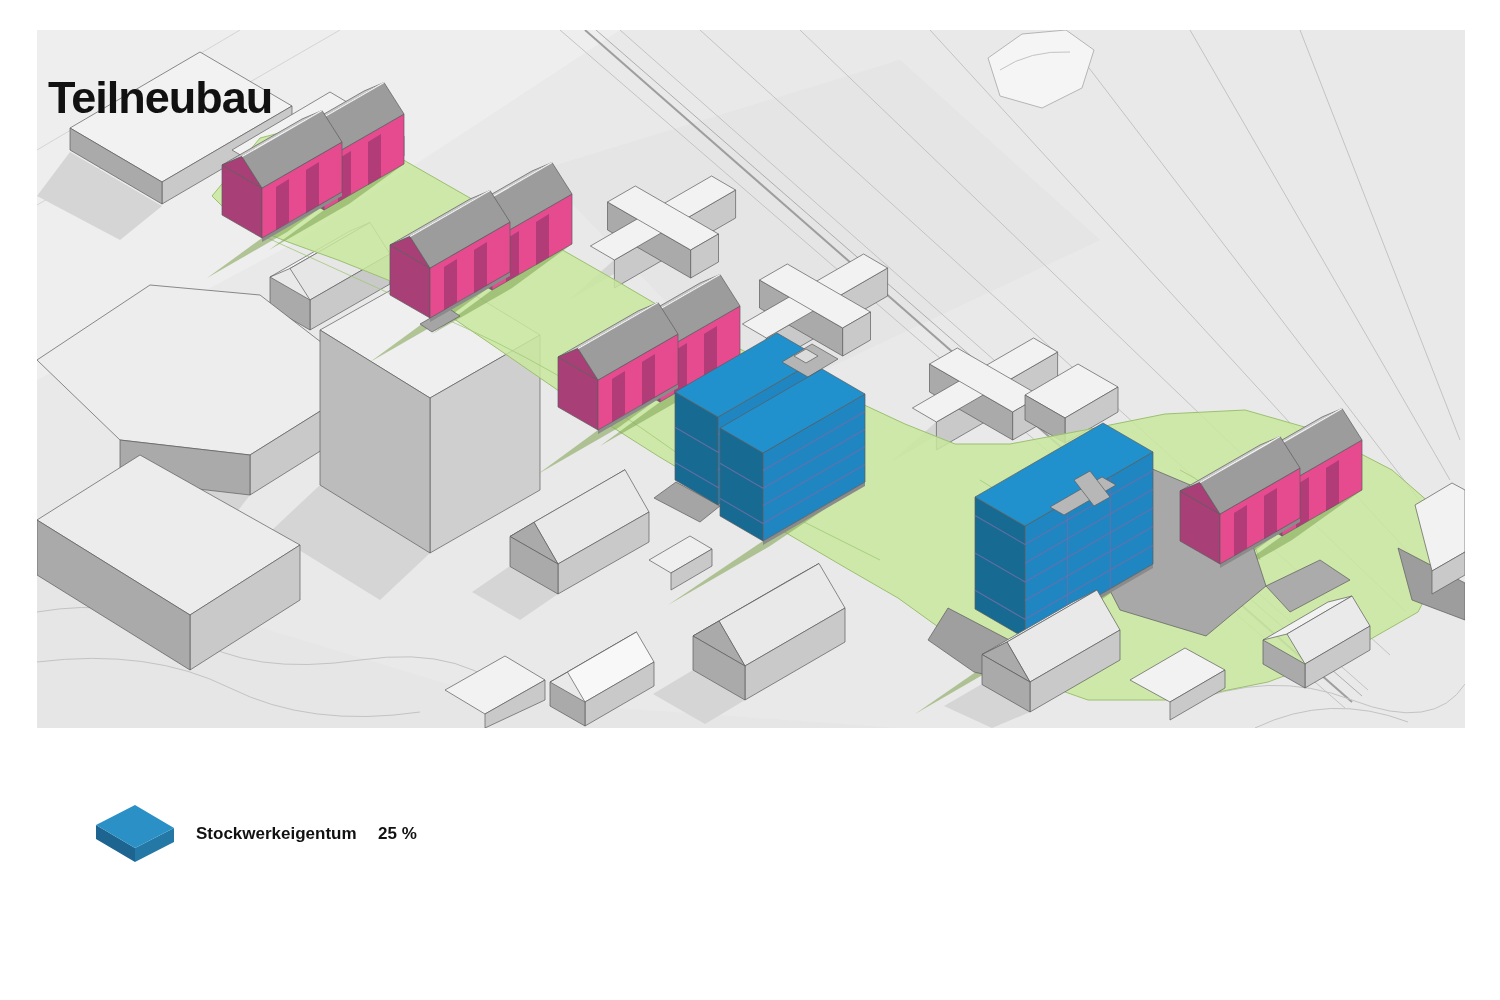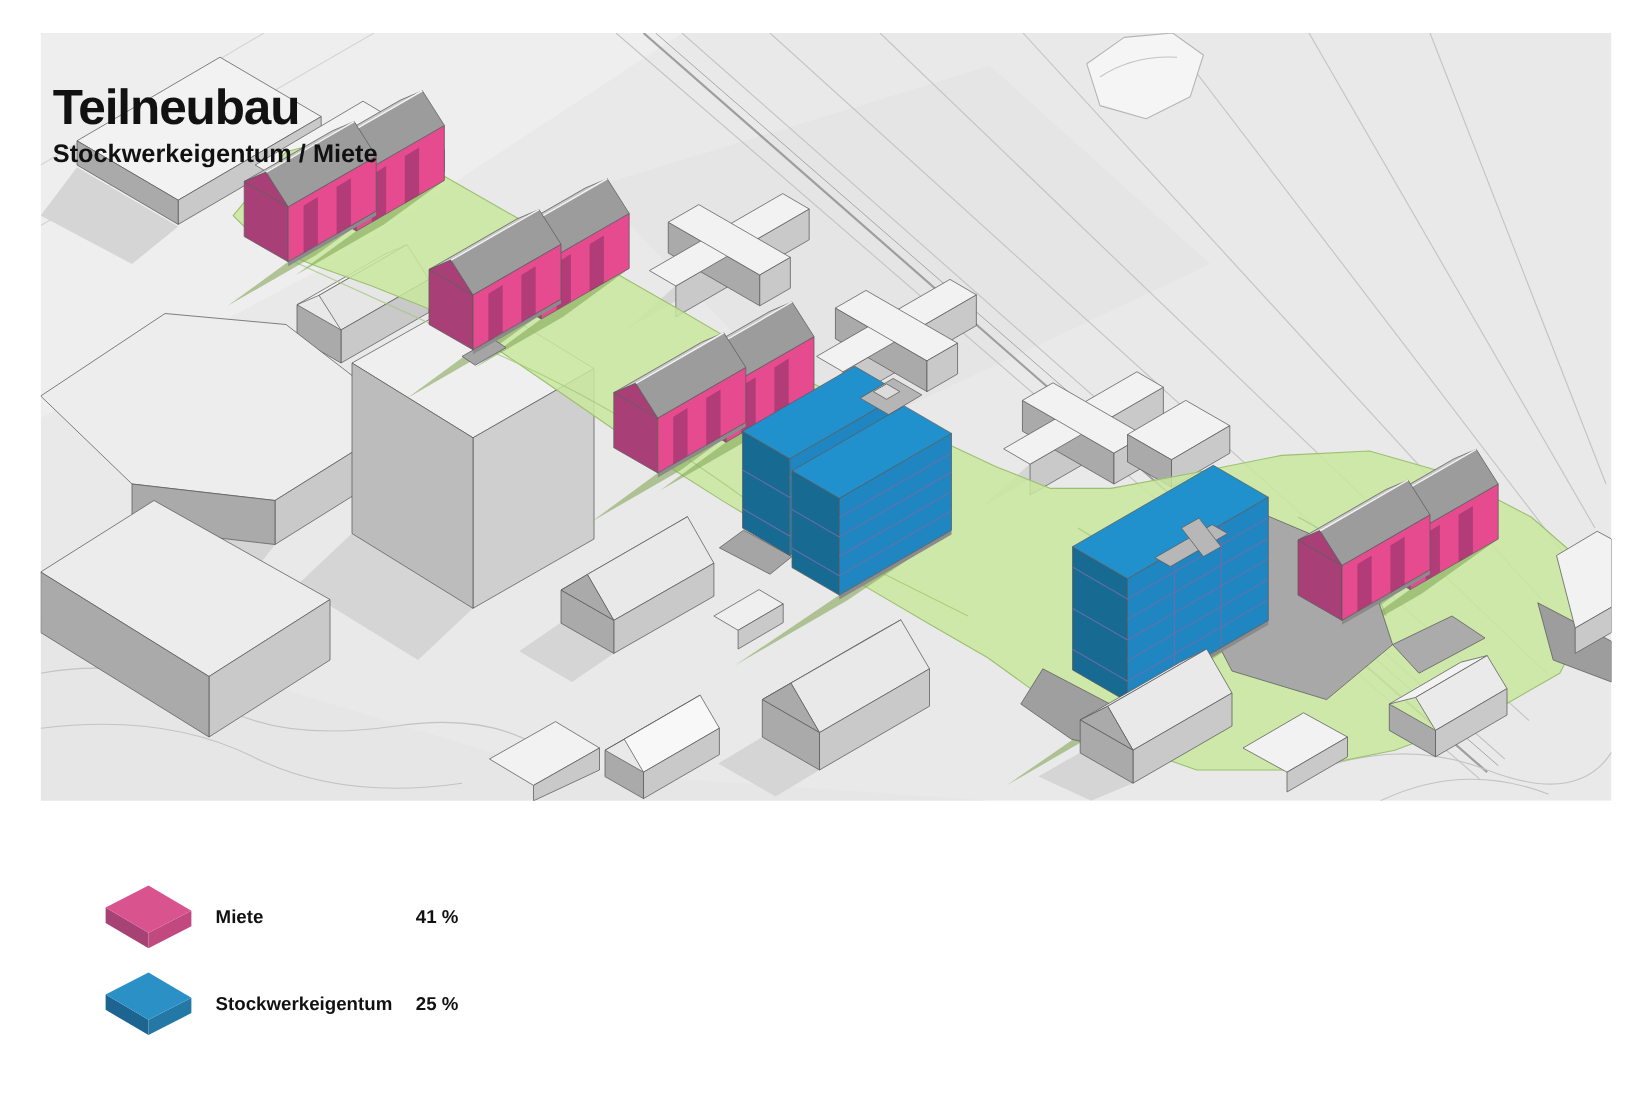--- a/index.html
+++ b/index.html
@@ -330,33 +330,23 @@
       <polygon class="f-cwalld ol" points="1305,688 1305,664 1263,640 1263,664"></polygon>
 
       <polygon class="ol" fill="#9d9d9d" points="1398,548 1465,583 1465,620 1412,600"></polygon>
       <polygon class="f-croof ol" points="1415,505 1452,483 1465,490 1465,552 1432,571"></polygon>
       <polygon class="f-cwall ol" points="1432,571 1465,552 1465,575 1432,594"></polygon>
     </g>
   </svg>
 
   <div class="title-block">
     <h1>Teilneubau</h1>
-    <div class="subtitle">Stockwerkeigentum / Miete</div>
   </div>
 
   <div class="legend">
-    <div class="legend-row">
-      <svg class="legend-icon" viewBox="0 0 86 62">
-        <polygon points="4,22 4,36 43,59 43,45" fill="#a64274"></polygon>
-        <polygon points="43,45 82,25 82,39 43,59" fill="#c2497f"></polygon>
-        <polygon points="4,22 43,2 82,25 43,45" fill="#d9538e"></polygon>
-      </svg>
-      <span class="legend-label">Miete</span>
-      <span class="legend-value">41 %</span>
-    </div>
     <div class="legend-row">
       <svg class="legend-icon" viewBox="0 0 86 62">
         <polygon points="4,22 4,36 43,59 43,45" fill="#1d6490"></polygon>
         <polygon points="43,45 82,25 82,39 43,59" fill="#2478a6"></polygon>
         <polygon points="4,22 43,2 82,25 43,45" fill="#2b90c6"></polygon>
       </svg>
       <span class="legend-label">Stockwerkeigentum</span>
       <span class="legend-value">25 %</span>
     </div>
   </div>

